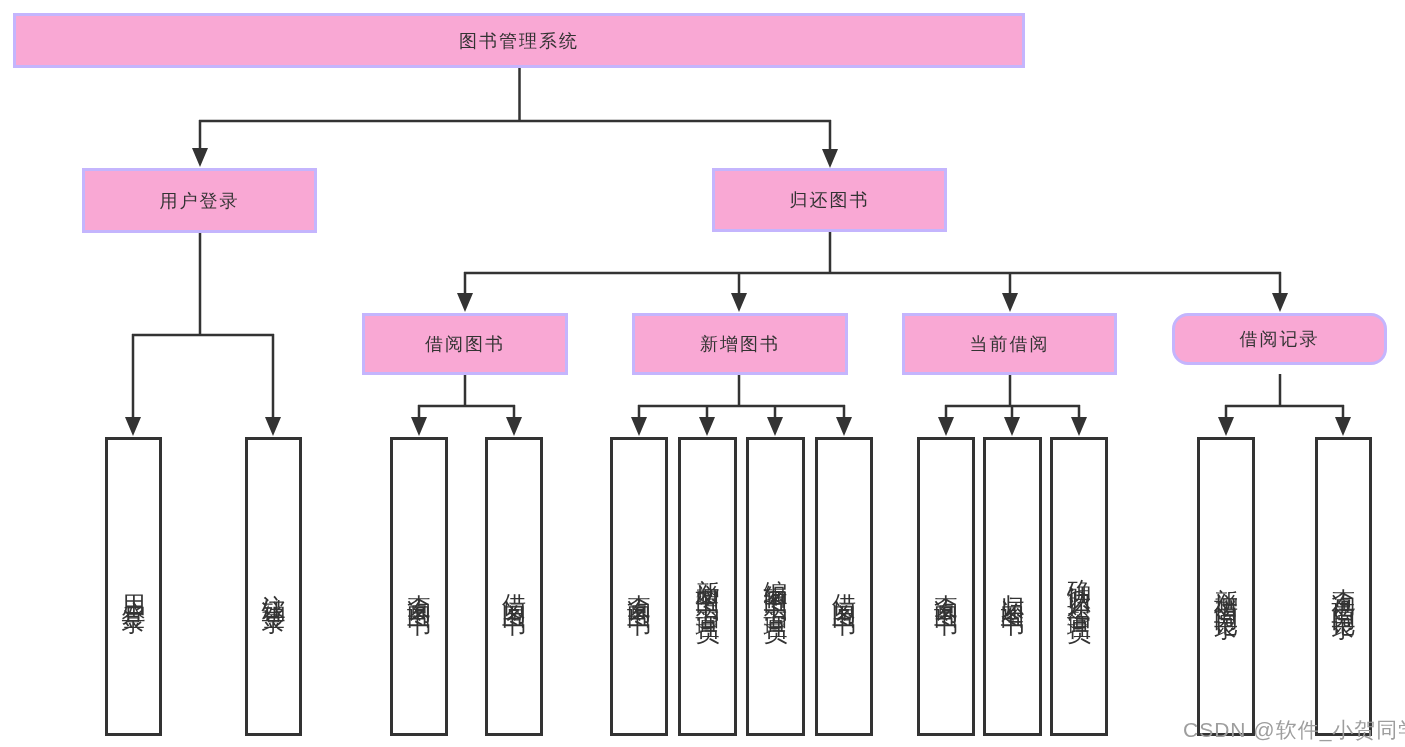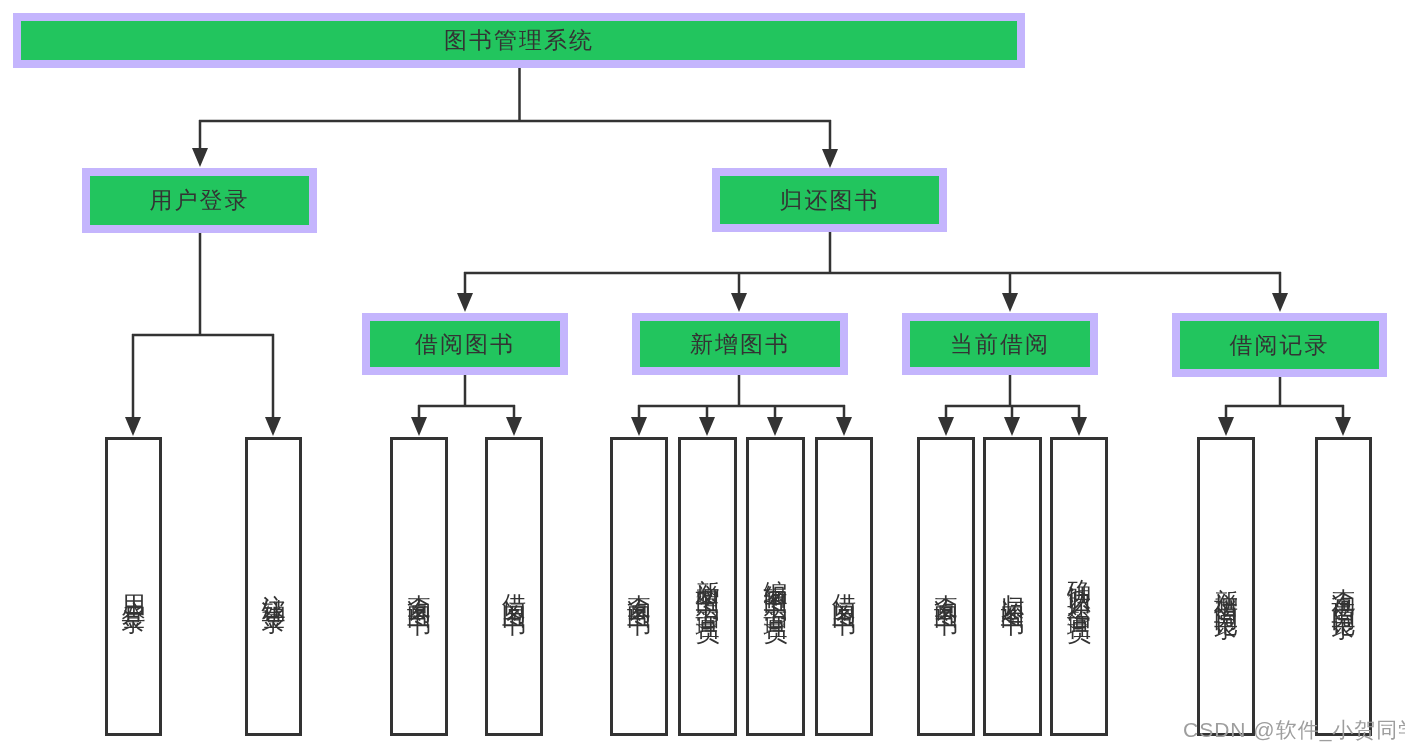--- a/index.html
+++ b/index.html
@@ -4,23 +4,23 @@
 <style>
   html,body { margin:0; padding:0; background:#ffffff; }
   .canvas {
     position:relative; width:1405px; height:747px; background:#ffffff;
     overflow:hidden; font-family:"Liberation Sans","DejaVu Sans",sans-serif;
   }
   .connectors { position:absolute; left:0; top:0; }
   .connectors .line { stroke:#333333; stroke-width:2.5; fill:none; }
   .connectors .tri  { fill:#333333; stroke:none; }
   .hbox {
-    position:absolute; box-sizing:border-box; background:#22c55e;
-    border:8px solid #c4b5fd; display:flex; align-items:center; justify-content:center;
-    font-size:23px; color:#333333; letter-spacing:2px; white-space:nowrap;
+    position:absolute; box-sizing:border-box; background:#f9a8d4;
+    border:3px solid #c4b5fd; display:flex; align-items:center; justify-content:center;
+    font-size:18px; color:#333333; letter-spacing:2px; white-space:nowrap;
   }
   .leaf {
     position:absolute; box-sizing:border-box; background:#ffffff;
     border:3px solid #333333; display:flex; align-items:center; justify-content:center;
   }
   .vtext {
     writing-mode:vertical-rl; text-orientation:mixed;
     font-size:24px; letter-spacing:6px; line-height:1; color:#333333;
   }
   .watermark {
@@ -100,24 +100,24 @@
   <div class="hbox" style="left:712px; top:168px; width:235px; height:64px;">
     <span>归还图书</span>
   </div>
 
   <div class="hbox" style="left:362px; top:313px; width:206px; height:62px;">
     <span>借阅图书</span>
   </div>
   <div class="hbox" style="left:632px; top:313px; width:216px; height:62px;">
     <span>新增图书</span>
   </div>
-  <div class="hbox" style="left:902px; top:313px; width:196px; height:62px;">
+  <div class="hbox" style="left:902px; top:313px; width:215px; height:62px;">
     <span>当前借阅</span>
   </div>
-  <div class="hbox" style="left:1172px; top:313px; width:215px; height:64px;">
+  <div class="hbox" style="left:1172px; top:313px; width:215px; height:52px;border-radius:16px;">
     <span>借阅记录</span>
   </div>
 
   <div class="leaf" style="left:105px; top:437px; width:57px; height:299px;">
     <span class="vtext">用户登录</span>
   </div>
   <div class="leaf" style="left:245px; top:437px; width:57px; height:299px;">
     <span class="vtext">注销登录</span>
   </div>
 

